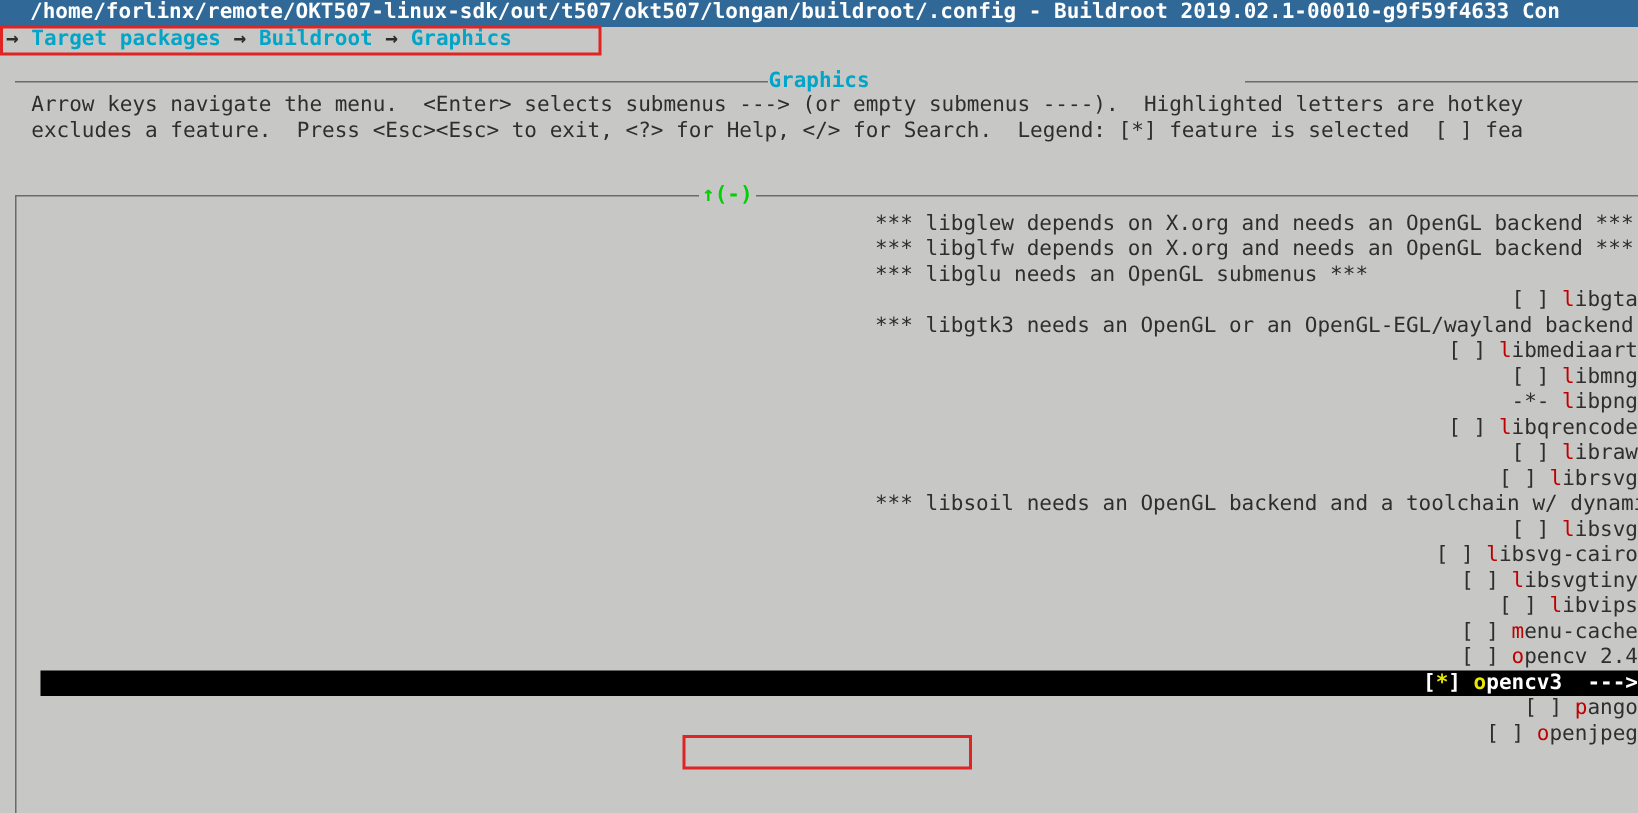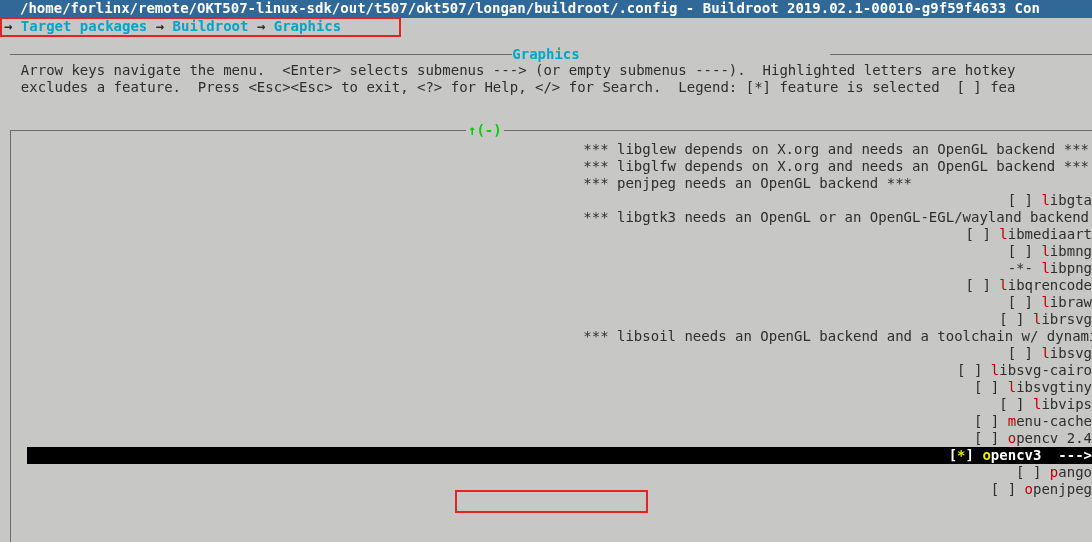--- a/index.html
+++ b/index.html
@@ -136,21 +136,21 @@
   <div class="box-title">Graphics</div>
   <div class="help-text"><span>  Arrow keys navigate the menu.  &lt;Enter&gt; selects submenus ---&gt; (or empty submenus ----).  Highlighted letters are hotkey</span>
 <span>  excludes a feature.  Press &lt;Esc&gt;&lt;Esc&gt; to exit, &lt;?&gt; for Help, &lt;/&gt; for Search.  Legend: [*] feature is selected  [ ] fea</span></div>
 </div>
 
 <div class="content-box">
   <div class="scroll-indicator">↑(-)</div>
   <div class="item-list" id="item-list">
       <div class="info-line">                                                                  *** libglew depends on X.org and needs an OpenGL backend ***</div>
       <div class="info-line">                                                                  *** libglfw depends on X.org and needs an OpenGL backend ***</div>
-      <div class="info-line">                                                                  *** penjpeg needs an OpenGL backend ***</div>
+      <div class="info-line">                                                                  *** libglu needs an OpenGL submenus ***</div>
       <div class="menu-line">                                                          [ ] <span class="hotkey">l</span>ibgta</div>
       <div class="info-line">                                                                  *** libgtk3 needs an OpenGL or an OpenGL-EGL/wayland backend ***</div>
       <div class="menu-line">                                                          [ ] <span class="hotkey">l</span>ibmediaart</div>
       <div class="menu-line">                                                          [ ] <span class="hotkey">l</span>ibmng</div>
       <div class="menu-line">                                                          -*- <span class="hotkey">l</span>ibpng</div>
       <div class="menu-line">                                                          [ ] <span class="hotkey">l</span>ibqrencode</div>
       <div class="menu-line">                                                          [ ] <span class="hotkey">l</span>ibraw</div>
       <div class="menu-line">                                                          [ ] <span class="hotkey">l</span>ibrsvg</div>
       <div class="info-line">                                                                  *** libsoil needs an OpenGL backend and a toolchain w/ dynamic li</div>
       <div class="menu-line">                                                          [ ] <span class="hotkey">l</span>ibsvg</div>

